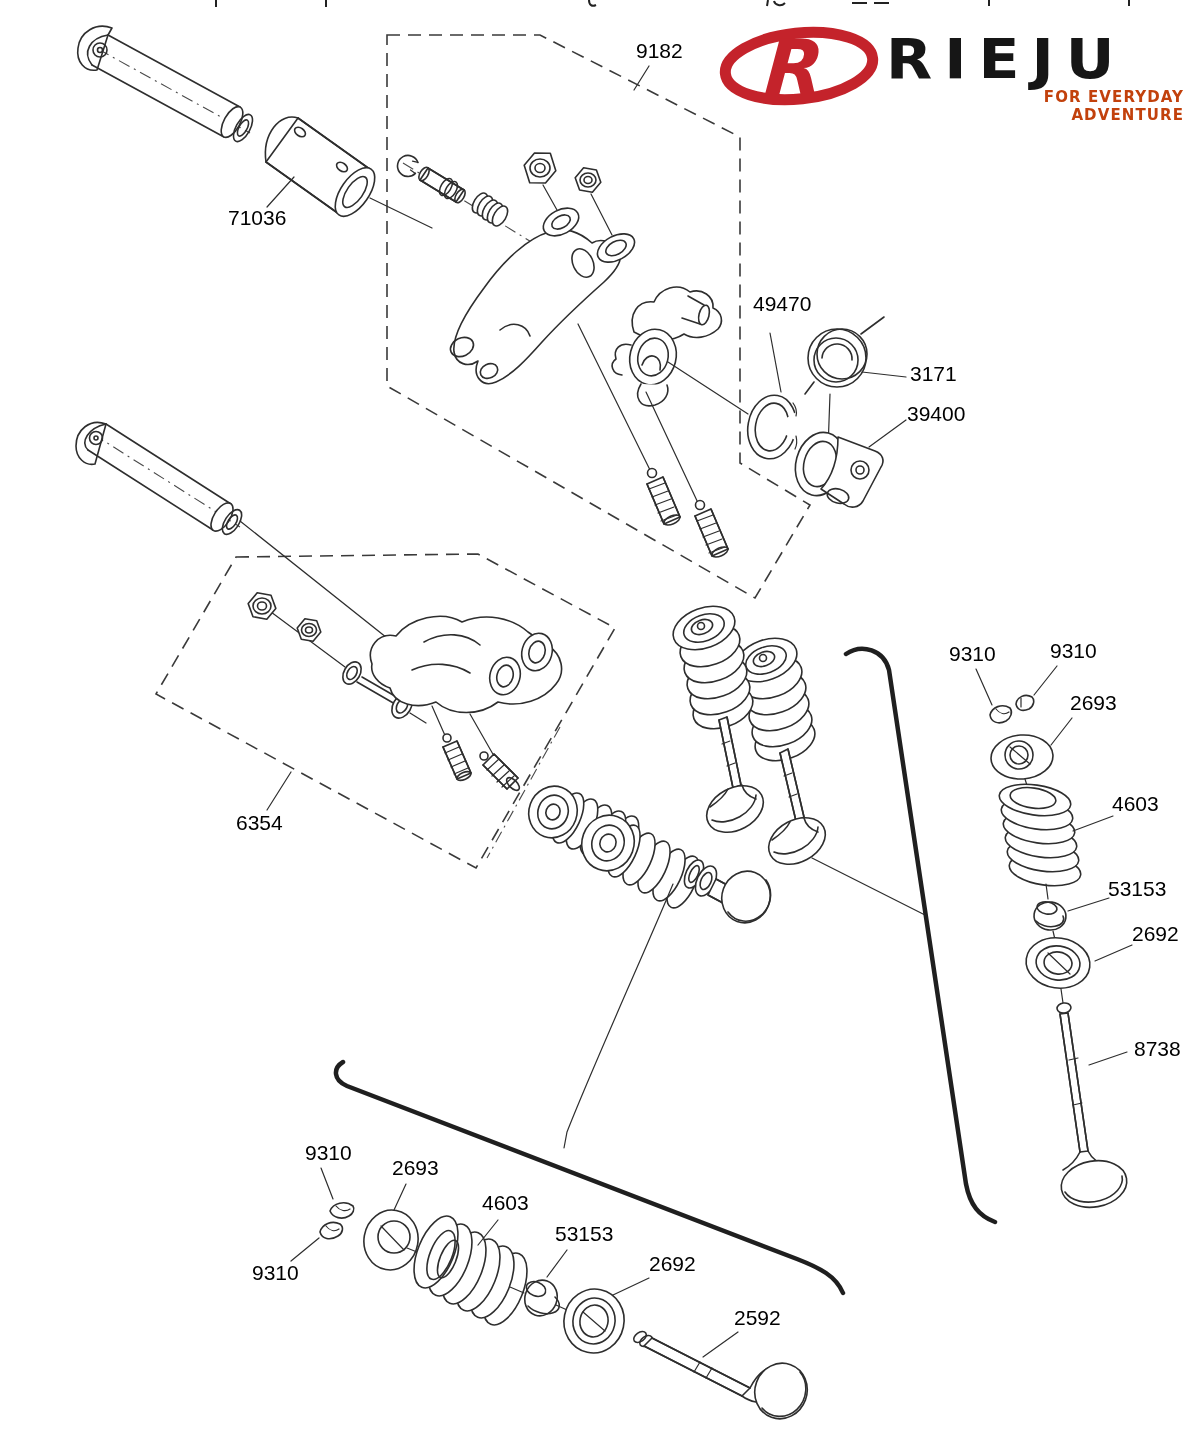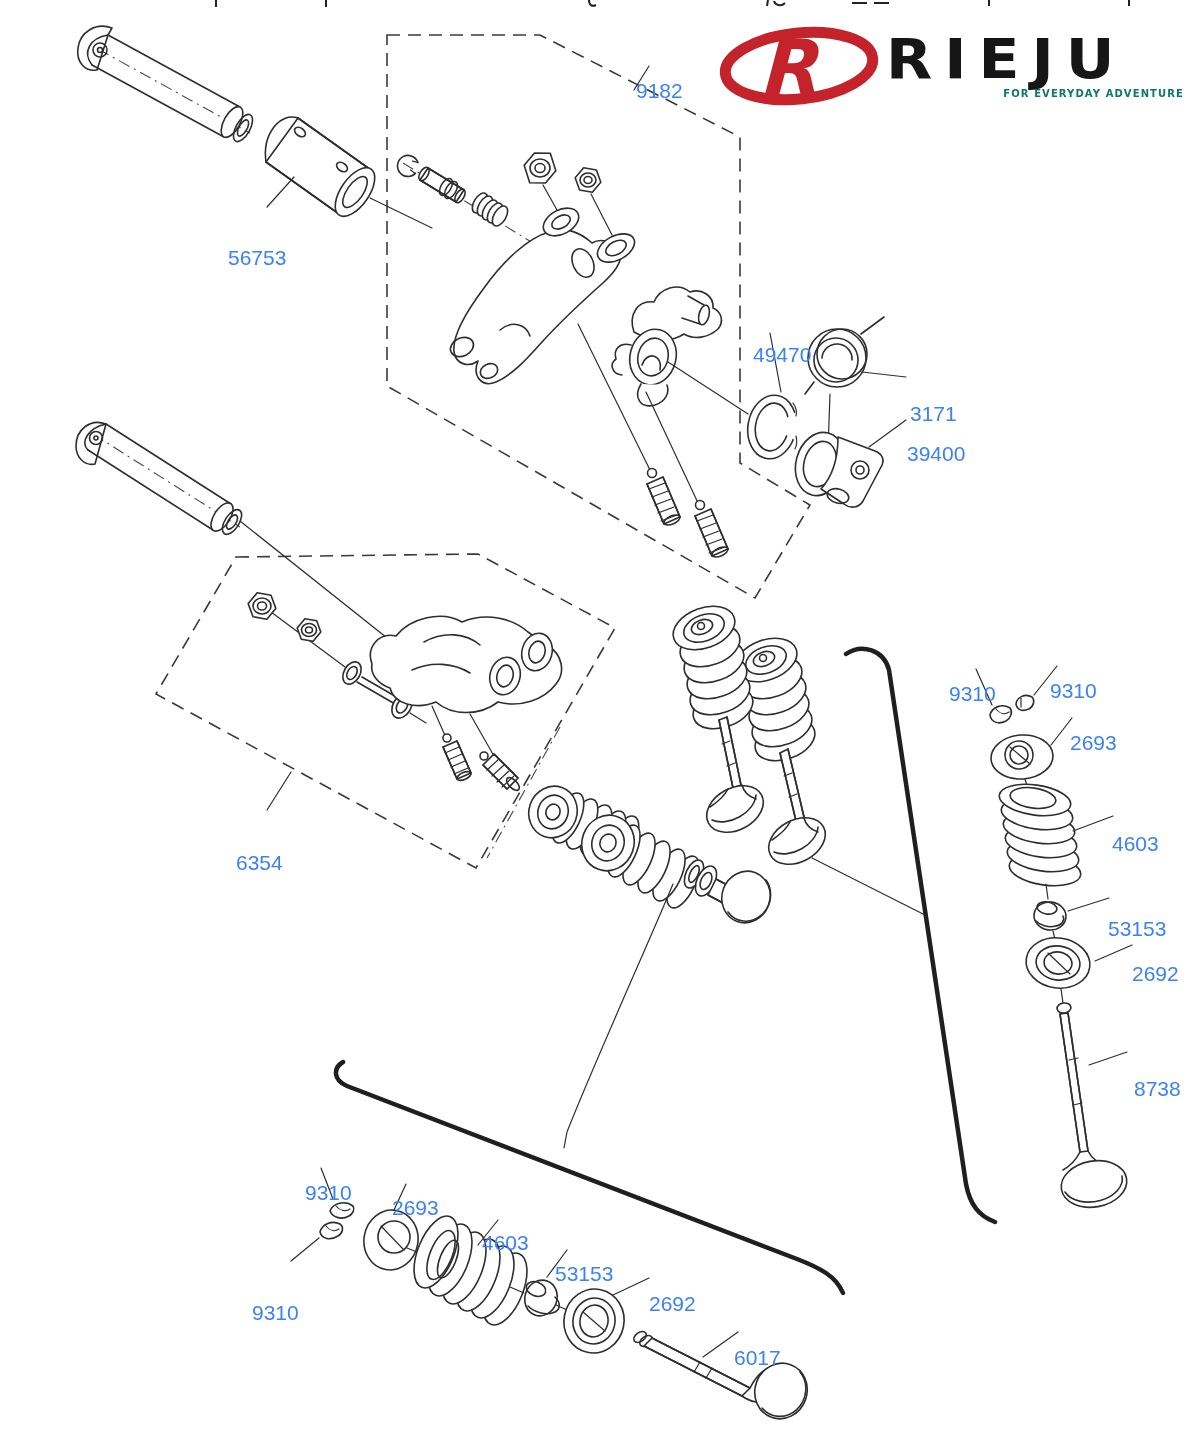--- a/index.html
+++ b/index.html
@@ -8,29 +8,29 @@
   .stage svg{position:absolute;left:0;top:0;}
   
   .s  {fill:none;stroke:#2e2e2e;stroke-width:1.6;stroke-linecap:round;stroke-linejoin:round;}
   .sf {fill:#ffffff;stroke:#2e2e2e;stroke-width:1.6;stroke-linecap:round;stroke-linejoin:round;}
   .thin{fill:none;stroke:#2e2e2e;stroke-width:1.2;stroke-linecap:round;}
   .dash{fill:none;stroke:#3a3a3a;stroke-width:1.6;stroke-dasharray:13 8;}
   .ddot{fill:none;stroke:#4a4a4a;stroke-width:1.1;stroke-dasharray:12 5 2 5;}
   .thick{fill:none;stroke:#1f1f1f;stroke-width:4.5;stroke-linecap:round;}
   .mark{fill:none;stroke:#222;stroke-width:2;}
   
-  .plabel{position:absolute;font-size:21px;line-height:1.05;color:#3b82f6;white-space:nowrap;
-          font-family:"Liberation Sans",sans-serif;margin-top:40px;}
+  .plabel{position:absolute;font-size:21px;line-height:1.05;color:#000000;white-space:nowrap;
+          font-family:"Liberation Sans",sans-serif;}
   
   .brand{position:absolute;left:886px;top:26px;font-family:"DejaVu Sans",sans-serif;
          font-weight:900;font-size:60px;letter-spacing:12px;color:#161616;
          transform:scaleY(0.92);transform-origin:left top;}
   .tagline{position:absolute;left:938px;top:88px;width:246px;text-align:right;
-           font-family:"DejaVu Sans",sans-serif;font-weight:700;font-size:10px;
-           letter-spacing:1.1px;color:#0f766e;}
+           font-family:"DejaVu Sans",sans-serif;font-weight:700;font-size:15px;
+           letter-spacing:1.1px;color:#c2410c;}
 </style>
 </head>
 <body>
 
 <div class="stage">
 
 <svg width="1200" height="1434" viewBox="0 0 1200 1434">
 
   <g>
     <path class="mark" d="M216,0 L216,7"></path>
@@ -412,33 +412,33 @@
   <g>
     <ellipse cx="799" cy="66" rx="74" ry="33" fill="#ffffff" stroke="#c4232b" stroke-width="11" transform="rotate(-6 799 66)"></ellipse>
     <text x="770" y="94" font-family="DejaVu Sans, sans-serif" font-weight="bold" font-style="italic" font-size="76" fill="#c4232b" transform="skewX(-4)">R</text>
   </g>
 </svg>
 
   <div class="brand">RIEJU</div>
   <div class="tagline">FOR EVERYDAY ADVENTURE</div>
 
   <div class="plabel" style="left:636px;top:40px">9182</div>
-  <div class="plabel" style="left:228px;top:207px">56753</div>
-  <div class="plabel" style="left:753px;top:304px">49470</div>
+  <div class="plabel" style="left:228px;top:207px">71036</div>
+  <div class="plabel" style="left:753px;top:293px">49470</div>
   <div class="plabel" style="left:910px;top:363px">3171</div>
   <div class="plabel" style="left:907px;top:403px">39400</div>
   <div class="plabel" style="left:236px;top:812px">6354</div>
   <div class="plabel" style="left:949px;top:643px">9310</div>
   <div class="plabel" style="left:1050px;top:640px">9310</div>
   <div class="plabel" style="left:1070px;top:692px">2693</div>
   <div class="plabel" style="left:1112px;top:793px">4603</div>
   <div class="plabel" style="left:1108px;top:878px">53153</div>
   <div class="plabel" style="left:1132px;top:923px">2692</div>
   <div class="plabel" style="left:1134px;top:1038px">8738</div>
   <div class="plabel" style="left:305px;top:1142px">9310</div>
   <div class="plabel" style="left:392px;top:1157px">2693</div>
   <div class="plabel" style="left:482px;top:1192px">4603</div>
   <div class="plabel" style="left:555px;top:1223px">53153</div>
   <div class="plabel" style="left:252px;top:1262px">9310</div>
   <div class="plabel" style="left:649px;top:1253px">2692</div>
-  <div class="plabel" style="left:734px;top:1307px">6017</div>
+  <div class="plabel" style="left:734px;top:1307px">2592</div>
 
 </div>
 
 </body></html>

